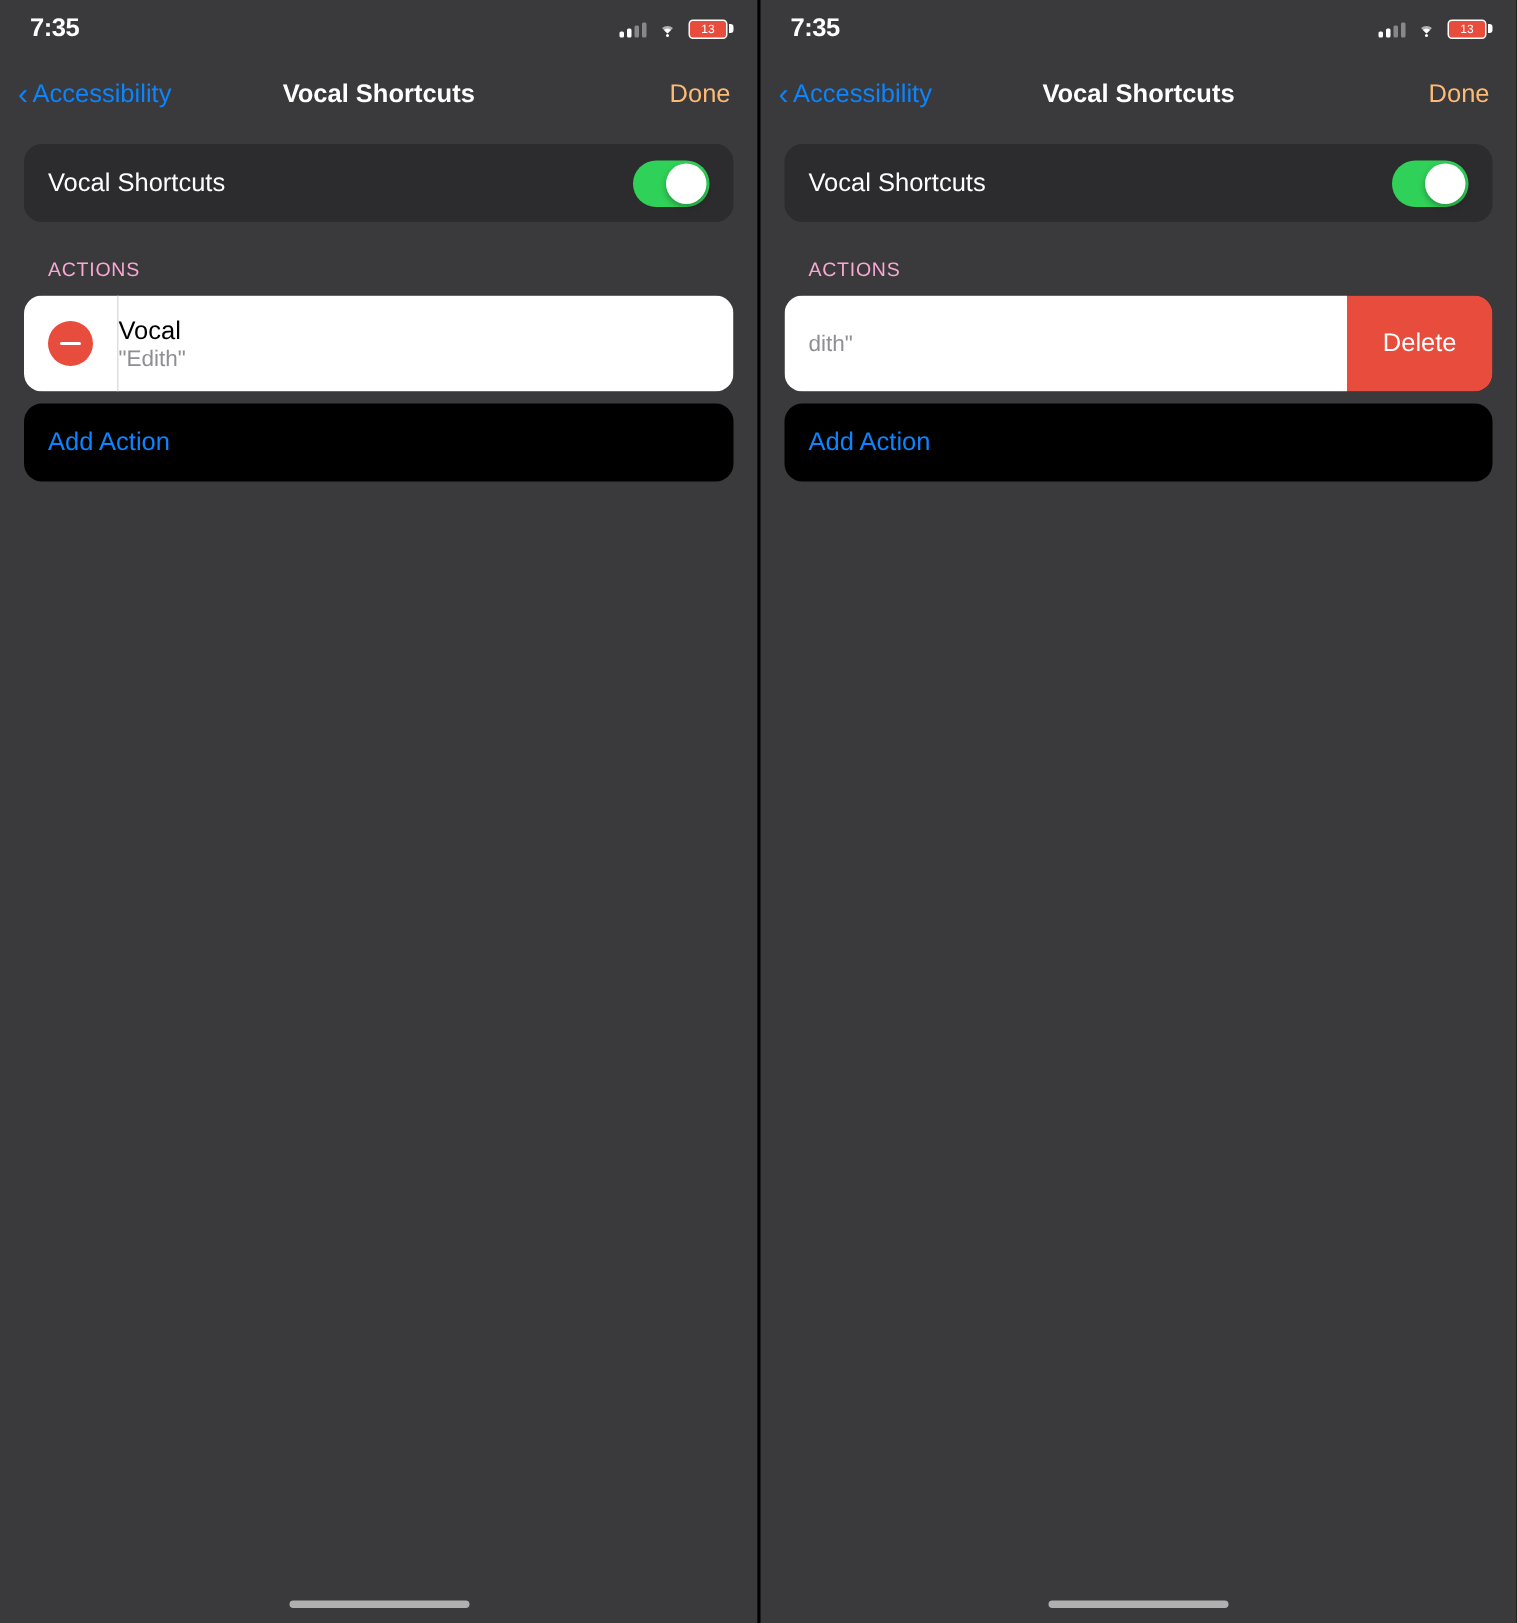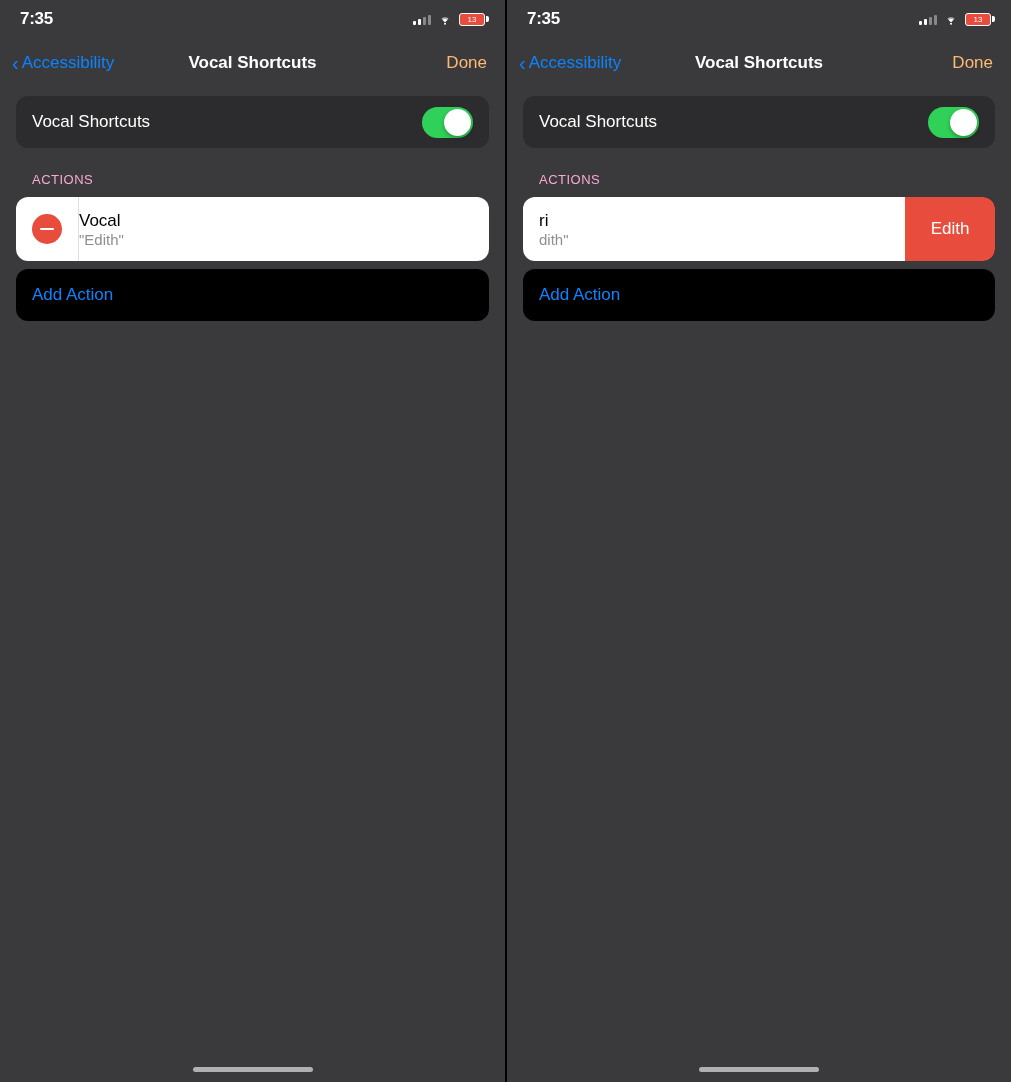--- a/index.html
+++ b/index.html
@@ -390,25 +390,24 @@
         </div>
       </div>
     </div>
 
     <div class="section-header">ACTIONS</div>
 
     <div class="actions-section">
       <div style="display:flex; height:64px; overflow:hidden;">
         <div class="swipe-content">
           <div style="flex:1; min-width:0;">
-            <div class="partial-text">ri</div>
             <div class="partial-subtext">dith"</div>
           </div>
         </div>
-        <div class="delete-btn">Edith</div>
+        <div class="delete-btn">Delete</div>
       </div>
     </div>
 
     <div class="add-action-section">
       <div class="add-action-row">
         <span class="add-action-label">Add Action</span>
       </div>
     </div>
 
   </div>

